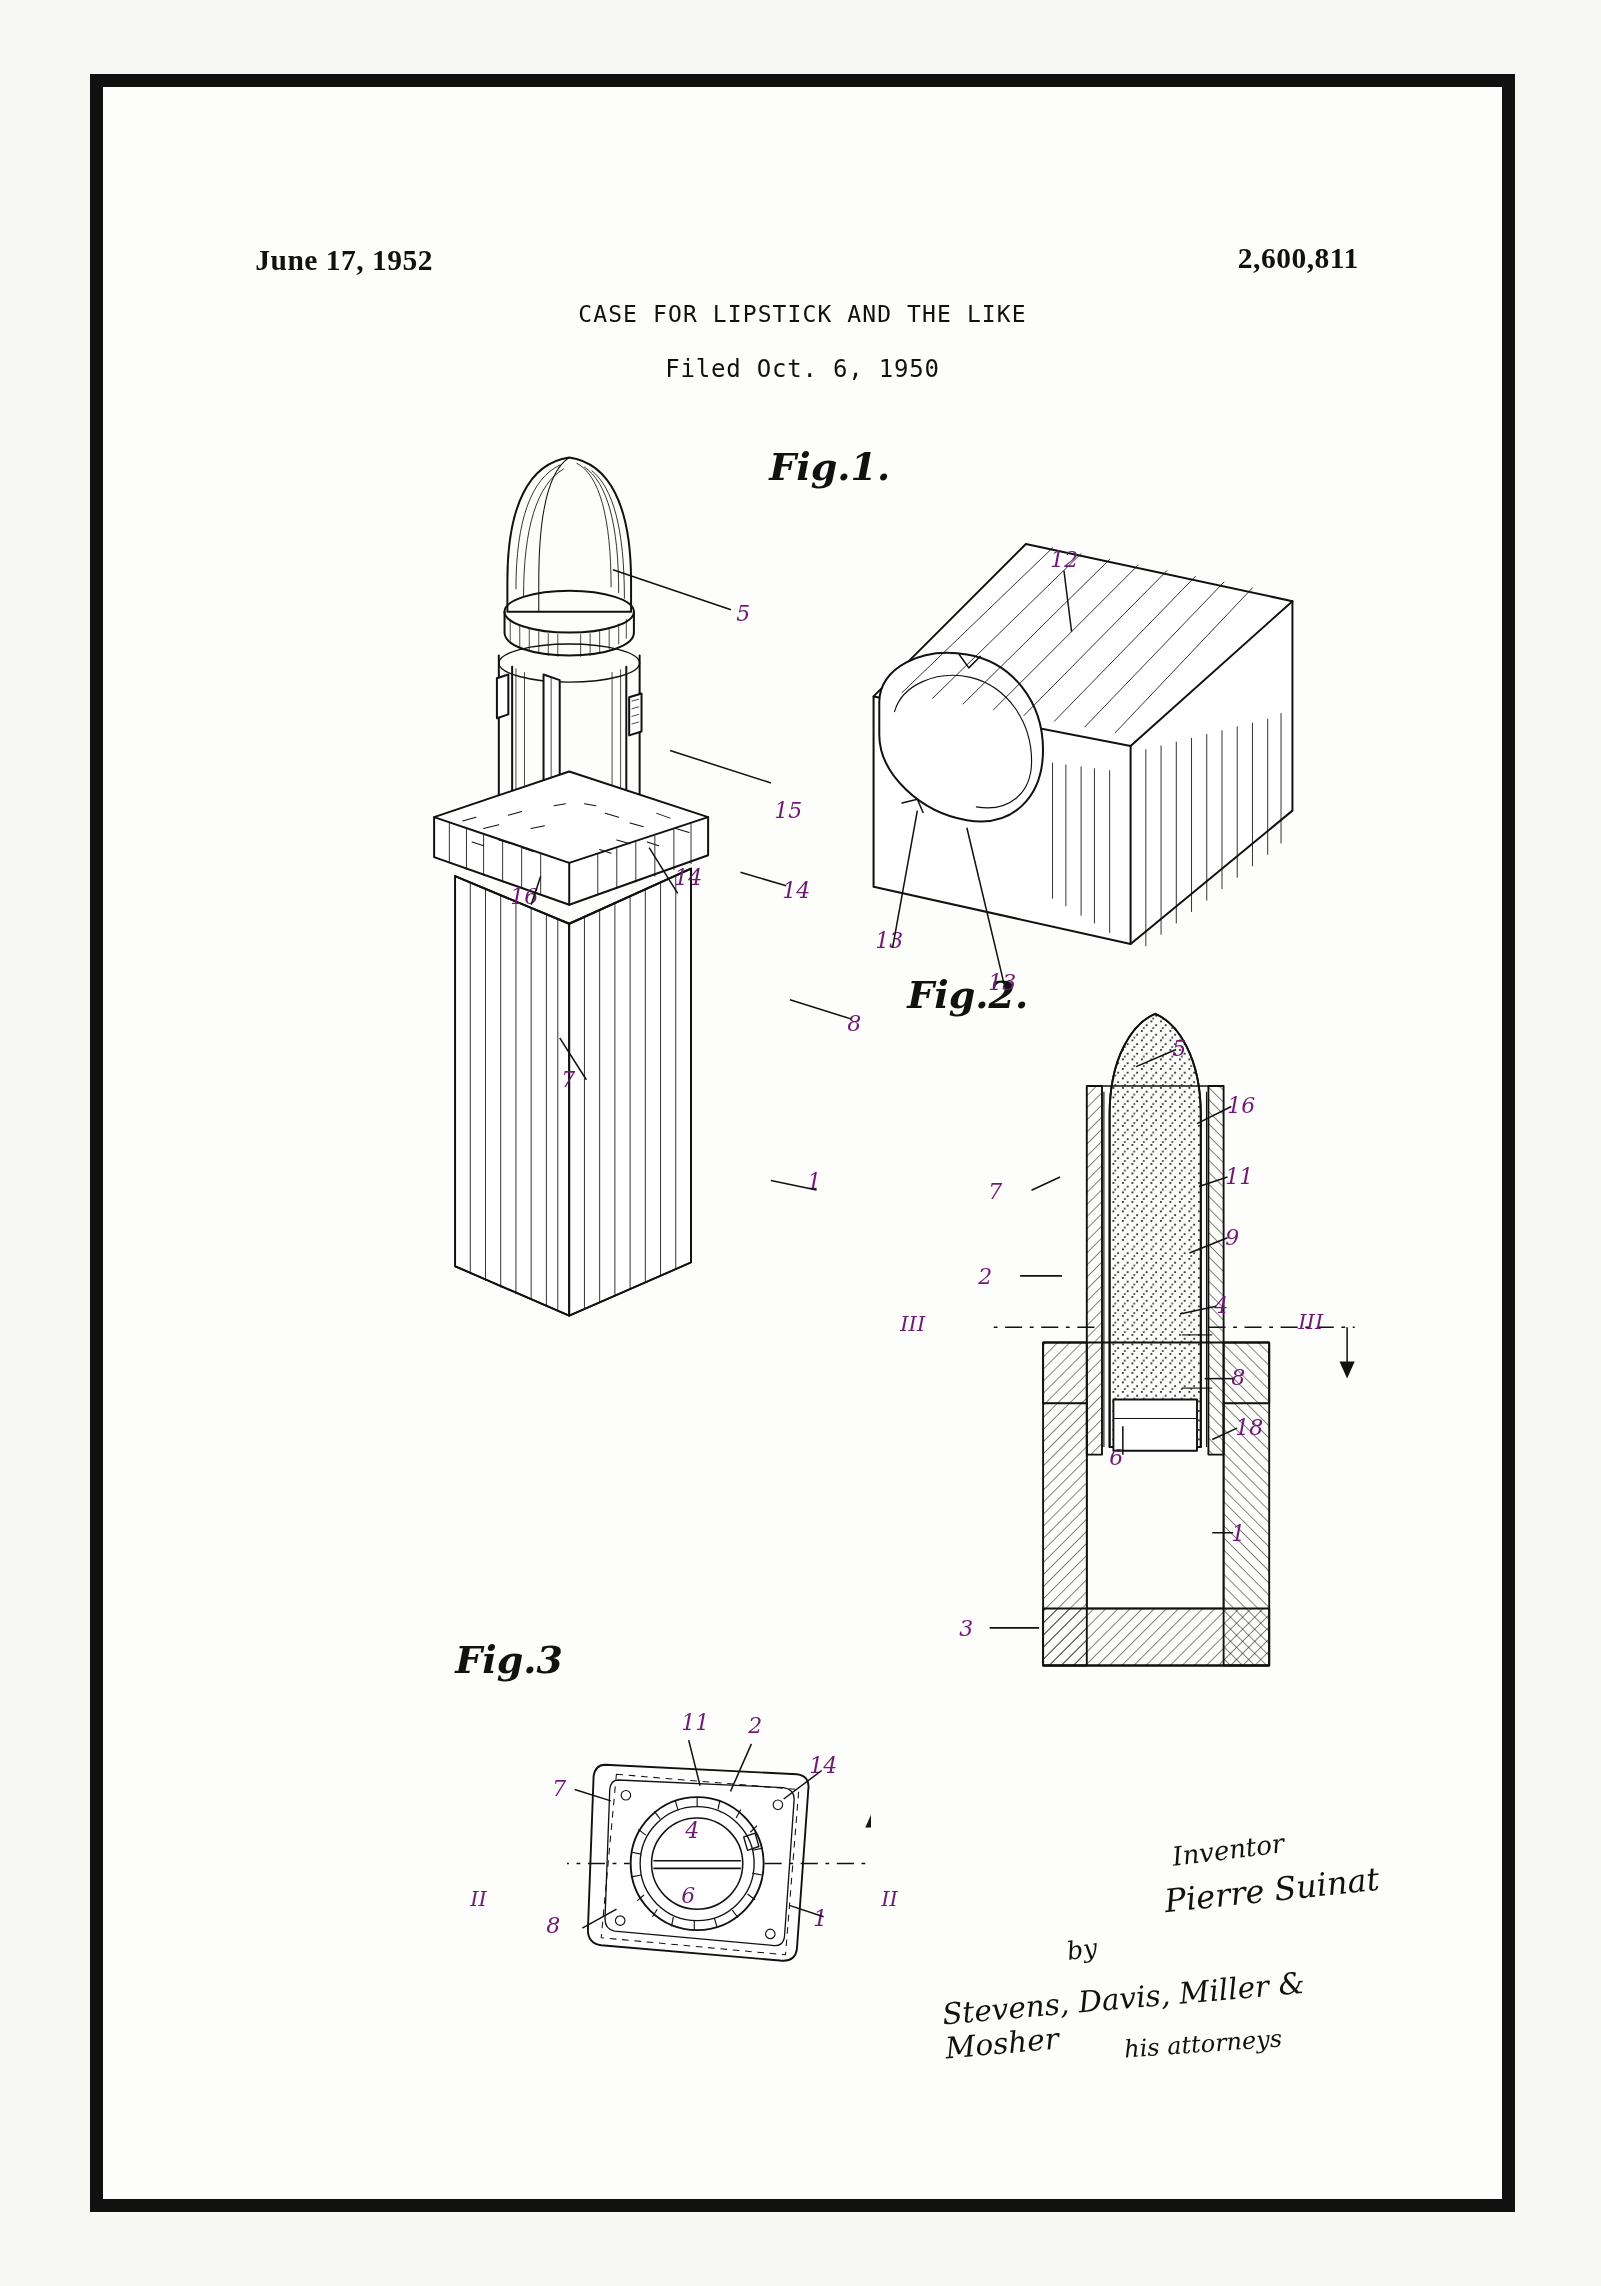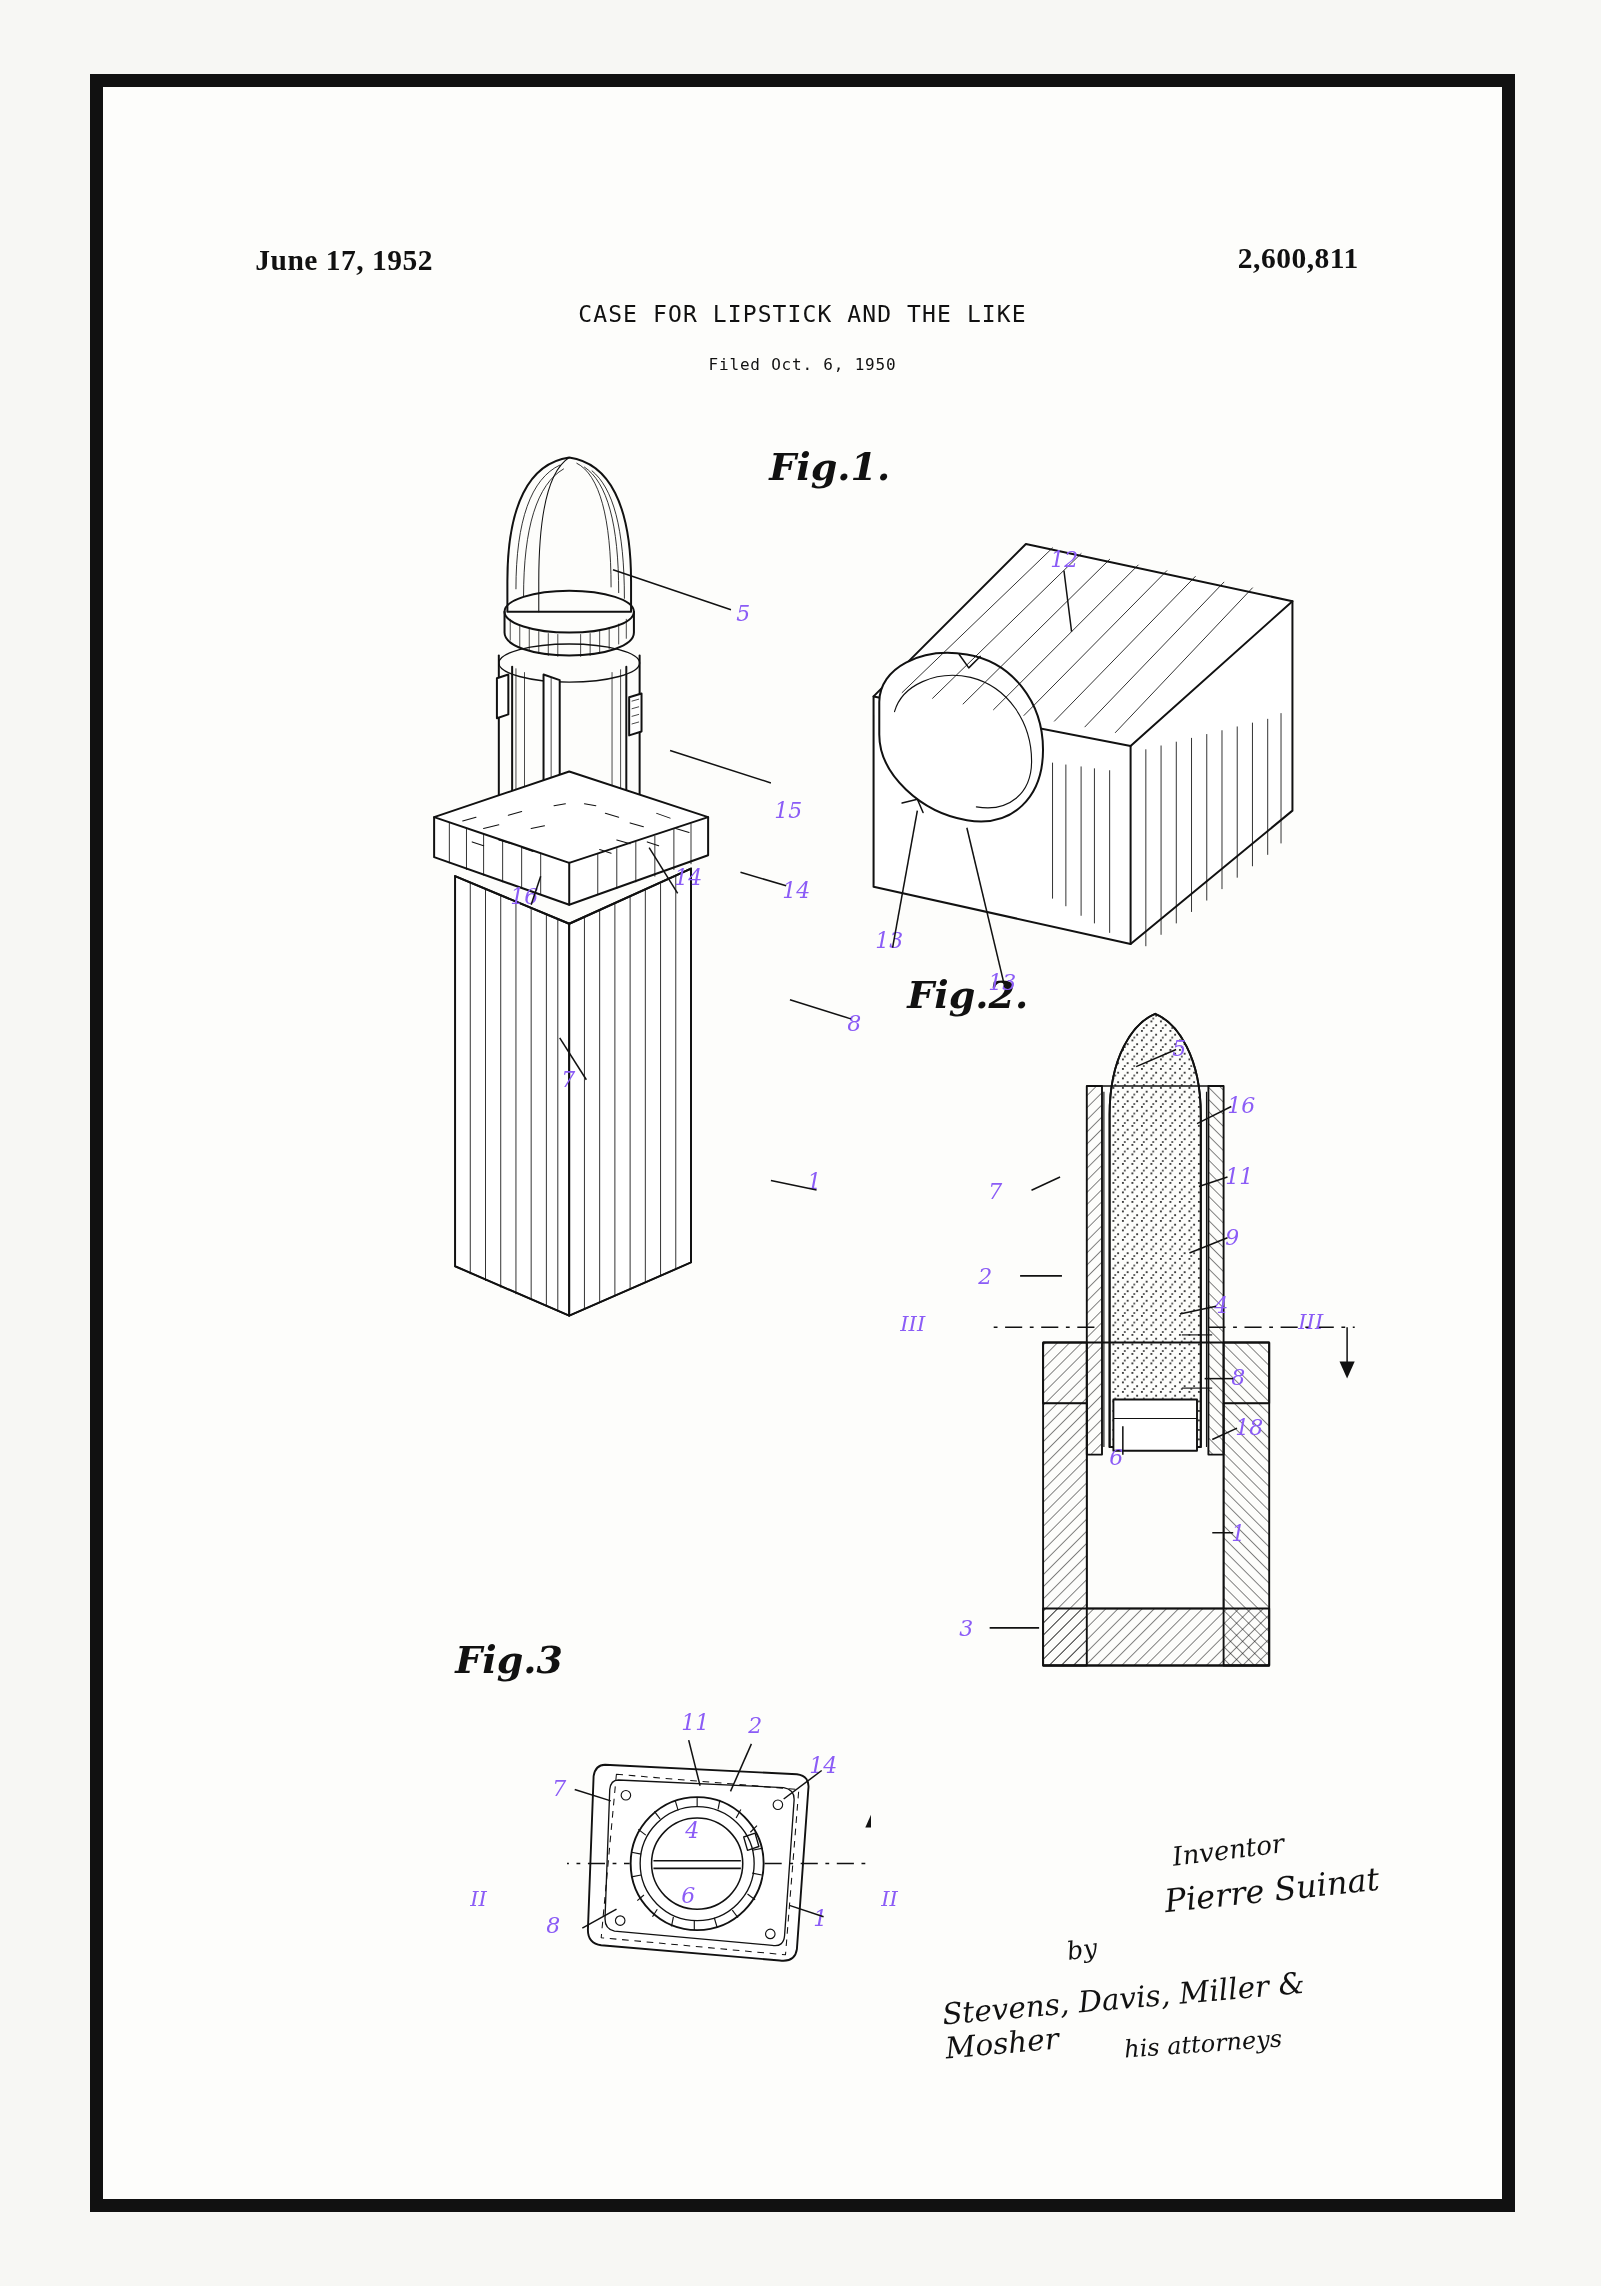--- a/index.html
+++ b/index.html
@@ -6,30 +6,30 @@
   body{width:1602px;height:2286px;font-family:"Liberation Serif",serif;color:#111;}
   #sheet{position:relative;width:1602px;height:2286px;background:#f7f7f4;}
   
   #frame-outer{position:absolute;left:90px;top:74px;width:1425px;height:2138px;background:#111;}
   #frame-inner{position:absolute;left:13.3px;top:13.3px;right:13.3px;bottom:13.3px;background:#fdfdfb;}
   #page{position:absolute;left:0;top:0;right:0;bottom:0;border-radius:21px;}
   .hdr-date{position:absolute;left:152px;top:157px;font-family:"Liberation Serif",serif;font-weight:bold;font-size:29.5px;letter-spacing:0.5px;}
   .hdr-name{position:absolute;left:0;right:0;top:164px;text-align:center;font-family:"DejaVu Sans Mono",monospace;font-weight:bold;font-size:23px;letter-spacing:1.4px;}
   .hdr-num{position:absolute;right:143px;top:155px;font-family:"Liberation Serif",serif;font-weight:bold;font-size:29.5px;letter-spacing:0.5px;}
   .hdr-title{position:absolute;left:0;right:0;top:214px;text-align:center;font-family:"DejaVu Sans Mono",monospace;font-size:23px;letter-spacing:1.1px;}
-  .hdr-filed{position:absolute;left:0;right:0;top:268px;text-align:center;font-family:"DejaVu Sans Mono",monospace;font-size:16px;letter-spacing:0.8px;}
+  .hdr-filed{position:absolute;left:0;right:0;top:268px;text-align:center;font-family:"DejaVu Sans Mono",monospace;font-size:24px;letter-spacing:0.8px;}
 
   
   .figcap{position:absolute;font-family:"DejaVu Serif",serif;font-style:italic;font-weight:bold;font-size:38px;letter-spacing:0px;}
   #figcap1{left:666px;top:357px;}
   #figcap2{left:804px;top:885px;}
   #figcap3{left:352px;top:1550px;}
 
   
-  .ref{position:absolute;font-family:"DejaVu Serif",serif;font-style:italic;font-size:22px;color:#8b5cf6;}
+  .ref{position:absolute;font-family:"DejaVu Serif",serif;font-style:italic;font-size:22px;color:#701a75;}
 
   
   #sigblock{position:absolute;right:112px;bottom:112px;width:447px;height:252px;}
   .sig{position:absolute;font-family:"DejaVu Serif",serif;font-style:italic;}
   #sig-inventor-word{right:105px;top:0px;font-size:26px;transform:rotate(-7deg);}
   #sig-inventor-name{right:9.5px;top:36px;font-size:32px;transform:rotate(-6deg);}
   #sig-by{left:124px;top:100px;font-size:25px;transform:rotate(-8deg);}
   #sig-firm{left:0px;top:143px;font-size:29.5px;transform:rotate(-5deg);}
   #sig-attorneys{left:181px;top:195px;font-size:24px;transform:rotate(-4deg);}
 

